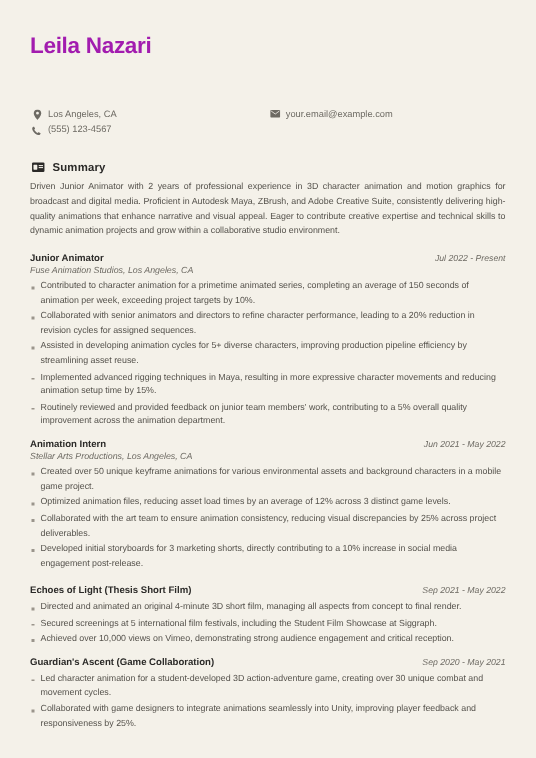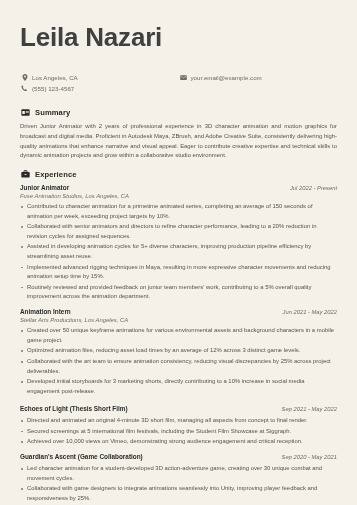--- a/index.html
+++ b/index.html
@@ -14,25 +14,25 @@
     color: #3c3a36;
     overflow: hidden;
   }
   .page {
     padding: 20px 20px 0 20px;
     box-sizing: border-box;
     width: 357px;
     height: 505px;
   }
   .name {
-    font-size: 26px;
+    font-size: 15px;
     font-weight: bold;
     letter-spacing: -0.2px;
-    color: #404040;
-    margin: 3px 0 22px 0;
+    color: #a21caf;
+    margin: 3px 0 33px 0;
     line-height: 1.1;
   }
   .contact-grid {
     display: flex;
     flex-wrap: wrap;
     margin-bottom: 13px;
   }
   .contact-col {
     width: 50%;
     box-sizing: border-box;
@@ -182,30 +182,20 @@
             <rect x="7.5" y="3.2" width="4.5" height="1.1" fill="#f4f1e9"></rect>
             <rect x="7.5" y="5.3" width="4.5" height="1.1" fill="#f4f1e9"></rect>
           </svg>
       </span>
       <span class="section-title">Summary</span>
     </div>
     <p class="summary-text">Driven Junior Animator with 2 years of professional experience in 3D character animation and motion graphics for broadcast and digital media. Proficient in Autodesk Maya, ZBrush, and Adobe Creative Suite, consistently delivering high-quality animations that enhance narrative and visual appeal. Eager to contribute creative expertise and technical skills to dynamic animation projects and grow within a collaborative studio environment.</p>
   </div>
 
   <div class="section">
-    <div class="section-head">
-      <span class="ico">
-        <svg width="9" height="8" viewBox="0 0 14 12">
-            <rect x="4.5" y="0.6" width="5" height="2.4" rx="0.8" fill="none" stroke="#2b2a28" stroke-width="1.3"></rect>
-            <rect x="0.5" y="2.8" width="13" height="8.6" rx="1.2" fill="#2b2a28"></rect>
-            <rect x="5.6" y="6" width="2.8" height="1.5" fill="#f4f1e9"></rect>
-          </svg>
-      </span>
-      <span class="section-title">Experience</span>
-    </div>
 
     <div class="entry">
       <div class="entry-top">
         <span class="entry-title">Junior Animator</span>
         <span class="entry-date">Jul 2022 - Present</span>
       </div>
       <div class="entry-sub">Fuse Animation Studios, Los Angeles, CA</div>
       <ul class="bullets">
         <li>Contributed to character animation for a primetime animated series, completing an average of 150 seconds of animation per week, exceeding project targets by 10%.</li>
         <li>Collaborated with senior animators and directors to refine character performance, leading to a 20% reduction in revision cycles for assigned sequences.</li>

